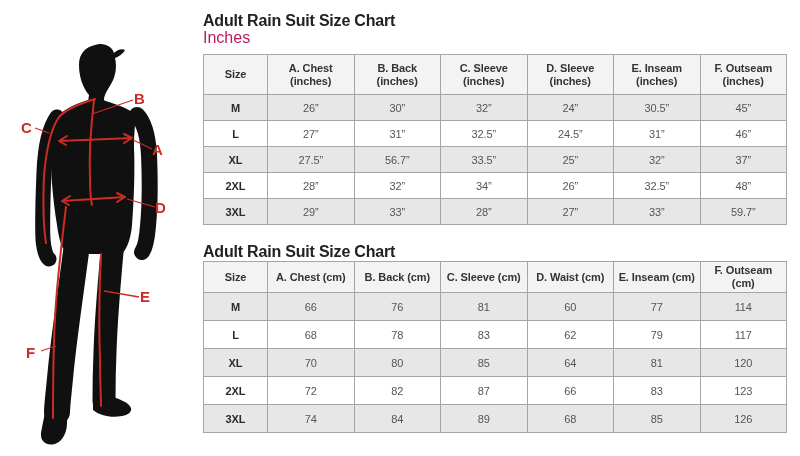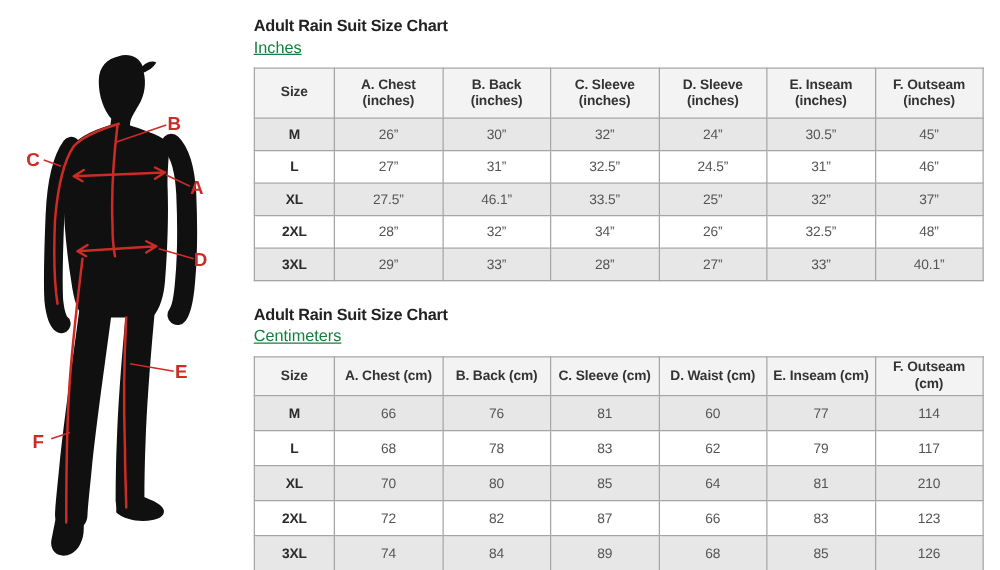--- a/index.html
+++ b/index.html
@@ -11,22 +11,22 @@
   .figure { position:absolute; left:0; top:0; width:200px; height:456px; }
   .body-shape { fill:#101010; }
   .limb { stroke:#101010; fill:none; stroke-linecap:round; }
   .red-line { stroke:var(--accent,#cc2b26); fill:none; stroke-width:2; stroke-linecap:round; }
   .red-thin { stroke:var(--accent,#cc2b26); fill:none; stroke-width:1.3; }
   .red-label { fill:var(--accent,#cc2b26); font-family:"Liberation Sans",sans-serif;
                font-weight:bold; font-size:15px; }
 
   
   .content { position:absolute; left:203px; top:12px; width:584px; }
-  .chart-title { font-size:13px; font-weight:bold; color:#222; letter-spacing:-0.2px; line-height:18px; }
-  .chart-subtitle { font-size:13px; color:#15803d; line-height:15px; margin-bottom:9px;text-decoration:underline; }
+  .chart-title { font-size:16px; font-weight:bold; color:#222; letter-spacing:-0.2px; line-height:18px; }
+  .chart-subtitle { font-size:16px; color:#be185d; line-height:15px; margin-bottom:9px; }
   .section-cm { margin-top:18px; }
 
   table { width:100%; border-collapse:collapse; table-layout:fixed; }
   th, td { border:1.5px solid #a5a5a5; text-align:center; vertical-align:middle;
            font-size:11px; color:#555; letter-spacing:-0.1px; }
   th { background:#f3f3f3; color:#333; font-weight:bold; line-height:13px; padding:2px 2px; }
   th:first-child, td:first-child { width:64px; }
   td:first-child { color:#2b2b2b; font-weight:bold; }
   tbody tr:nth-child(odd) td { background:#e7e7e7; }
   tbody tr:nth-child(even) td { background:#ffffff; }
@@ -115,21 +115,21 @@
               <td>27”</td>
               <td>31”</td>
               <td>32.5”</td>
               <td>24.5”</td>
               <td>31”</td>
               <td>46”</td>
             </tr>
             <tr>
               <td>XL</td>
               <td>27.5”</td>
-              <td>46.1”</td>
+              <td>56.7”</td>
               <td>33.5”</td>
               <td>25”</td>
               <td>32”</td>
               <td>37”</td>
             </tr>
             <tr>
               <td>2XL</td>
               <td>28”</td>
               <td>32”</td>
               <td>34”</td>
@@ -137,29 +137,28 @@
               <td>32.5”</td>
               <td>48”</td>
             </tr>
             <tr>
               <td>3XL</td>
               <td>29”</td>
               <td>33”</td>
               <td>28”</td>
               <td>27”</td>
               <td>33”</td>
-              <td>40.1”</td>
+              <td>59.7”</td>
             </tr>
           </tbody>
         </table>
     </section>
 
     <section class="section-cm">
       <h2 class="chart-title">Adult Rain Suit Size Chart</h2>
-      <div class="chart-subtitle">Centimeters</div>
       <table class="t-cm">
           <thead>
             <tr>
               <th>Size</th>
               <th>A. Chest (cm)</th>
               <th>B. Back (cm)</th>
               <th>C. Sleeve (cm)</th>
               <th>D. Waist (cm)</th>
               <th>E. Inseam (cm)</th>
               <th>F. Outseam (cm)</th>
@@ -184,21 +183,21 @@
               <td>79</td>
               <td>117</td>
             </tr>
             <tr>
               <td>XL</td>
               <td>70</td>
               <td>80</td>
               <td>85</td>
               <td>64</td>
               <td>81</td>
-              <td>210</td>
+              <td>120</td>
             </tr>
             <tr>
               <td>2XL</td>
               <td>72</td>
               <td>82</td>
               <td>87</td>
               <td>66</td>
               <td>83</td>
               <td>123</td>
             </tr>

